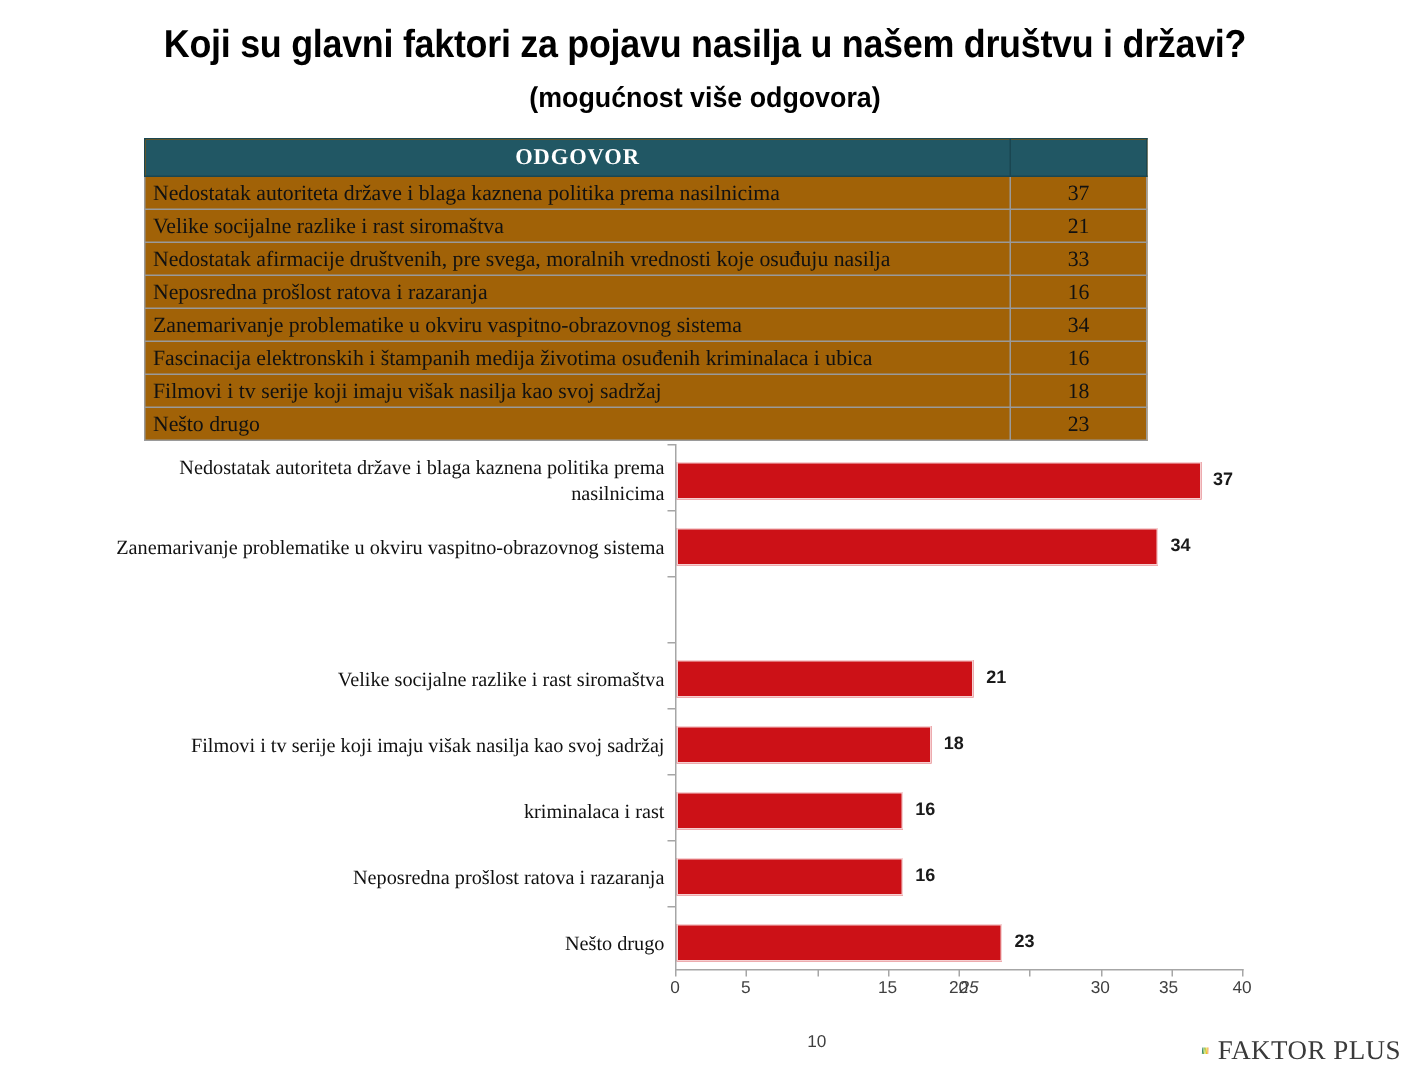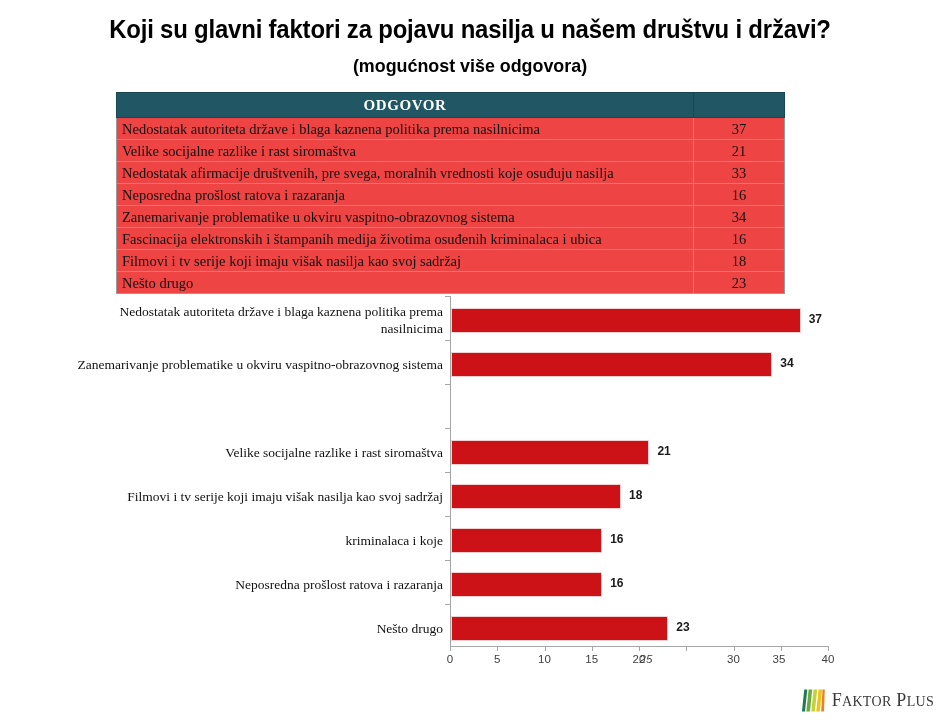--- a/index.html
+++ b/index.html
@@ -47,23 +47,22 @@
   }
 
   
   #answers-table {
     position: absolute;
     left: 96px;
     top: 92px;
     width: 668px;
     border-collapse: collapse;
     table-layout: fixed;
-    background: #ef4444;
+    background: #a16207;
     border: 1px solid #8e8e8e;
-    margin-left: 20px;
   }
   #answers-table th,
   #answers-table td {
     border: 1px solid #9a9a9a;
     font-family: "Liberation Serif", "DejaVu Serif", serif;
     font-size: 14.5px;
     color: #111111;
     height: 21px;
     line-height: 20px;
     padding: 0 0 0 5px;
@@ -203,21 +202,21 @@
   }
   #logo-mark { width: 26px; height: 25px; display: block; }
   #logo-text {
     margin-left: 6px;
     font-family: "Liberation Serif", "DejaVu Serif", serif;
     font-size: 18px;
     color: #3a3a3a;
     letter-spacing: 0.3px;
     white-space: nowrap;
   }
-  #logo-text .small-caps { font-size: 14px; }
+  #logo-text .small-caps { font-size: 18px; }
 </style>
 </head>
 <body>
 
 <div id="slide-title">Koji su glavni faktori za pojavu nasilja u našem društvu i državi?</div>
 <div id="slide-subtitle">(mogućnost više odgovora)</div>
 
 <table id="answers-table">
   <thead>
     <tr>
@@ -295,21 +294,21 @@
         <div class="row-label">
           <span>Filmovi i tv serije koji imaju višak nasilja kao svoj sadržaj</span>
         </div>
         <div class="bar-wrap">
           <div class="bar" style="width: 170.1px; background: rgb(204, 17, 23); border-color: rgb(246, 207, 209);"></div>
           <div class="bar-value" style="left: 178.1px;">18</div>
         </div>
       </div>
       <div class="chart-row" style="top: 224px;">
         <div class="row-label">
-          <span>kriminalaca i koje</span>
+          <span>kriminalaca i rast</span>
         </div>
         <div class="bar-wrap">
           <div class="bar" style="width: 151.2px; background: rgb(204, 17, 23); border-color: rgb(246, 207, 209);"></div>
           <div class="bar-value" style="left: 159.2px;">16</div>
         </div>
       </div>
       <div class="chart-row" style="top: 268px;">
         <div class="row-label">
           <span>Neposredna prošlost ratova i razaranja</span>
         </div>
@@ -329,21 +328,21 @@
       </div>
     </div>
   <div id="y-axis"></div>
   <div id="x-axis"></div>
   <div id="axis-ticks">
       <div class="x-tick" style="left: 450px; background: rgb(166, 166, 166);"></div>
       <div class="x-tick-label" style="left: 450px;">0</div>
       <div class="x-tick" style="left: 497.25px; background: rgb(166, 166, 166);"></div>
       <div class="x-tick-label" style="left: 497.25px;">5</div>
       <div class="x-tick" style="left: 544.5px; background: rgb(166, 166, 166);"></div>
-      <div class="x-tick-label" style="left: 544.5px;">10</div>
+      <div class="x-tick-label" style="left: 544.5px; margin-top: 36px;">10</div>
       <div class="x-tick" style="left: 591.75px; background: rgb(166, 166, 166);"></div>
       <div class="x-tick-label" style="left: 591.75px;">15</div>
       <div class="x-tick" style="left: 639px; background: rgb(166, 166, 166);"></div>
       <div class="x-tick-label" style="left: 639px;">20</div>
       <div class="x-tick" style="left: 686.25px; background: rgb(166, 166, 166);"></div>
       <div class="x-tick-label" style="left: 646px; font-style: italic;">25</div>
       <div class="x-tick" style="left: 733.5px; background: rgb(166, 166, 166);"></div>
       <div class="x-tick-label" style="left: 733.5px;">30</div>
       <div class="x-tick" style="left: 780.75px; background: rgb(166, 166, 166);"></div>
       <div class="x-tick-label" style="left: 779px;">35</div>

